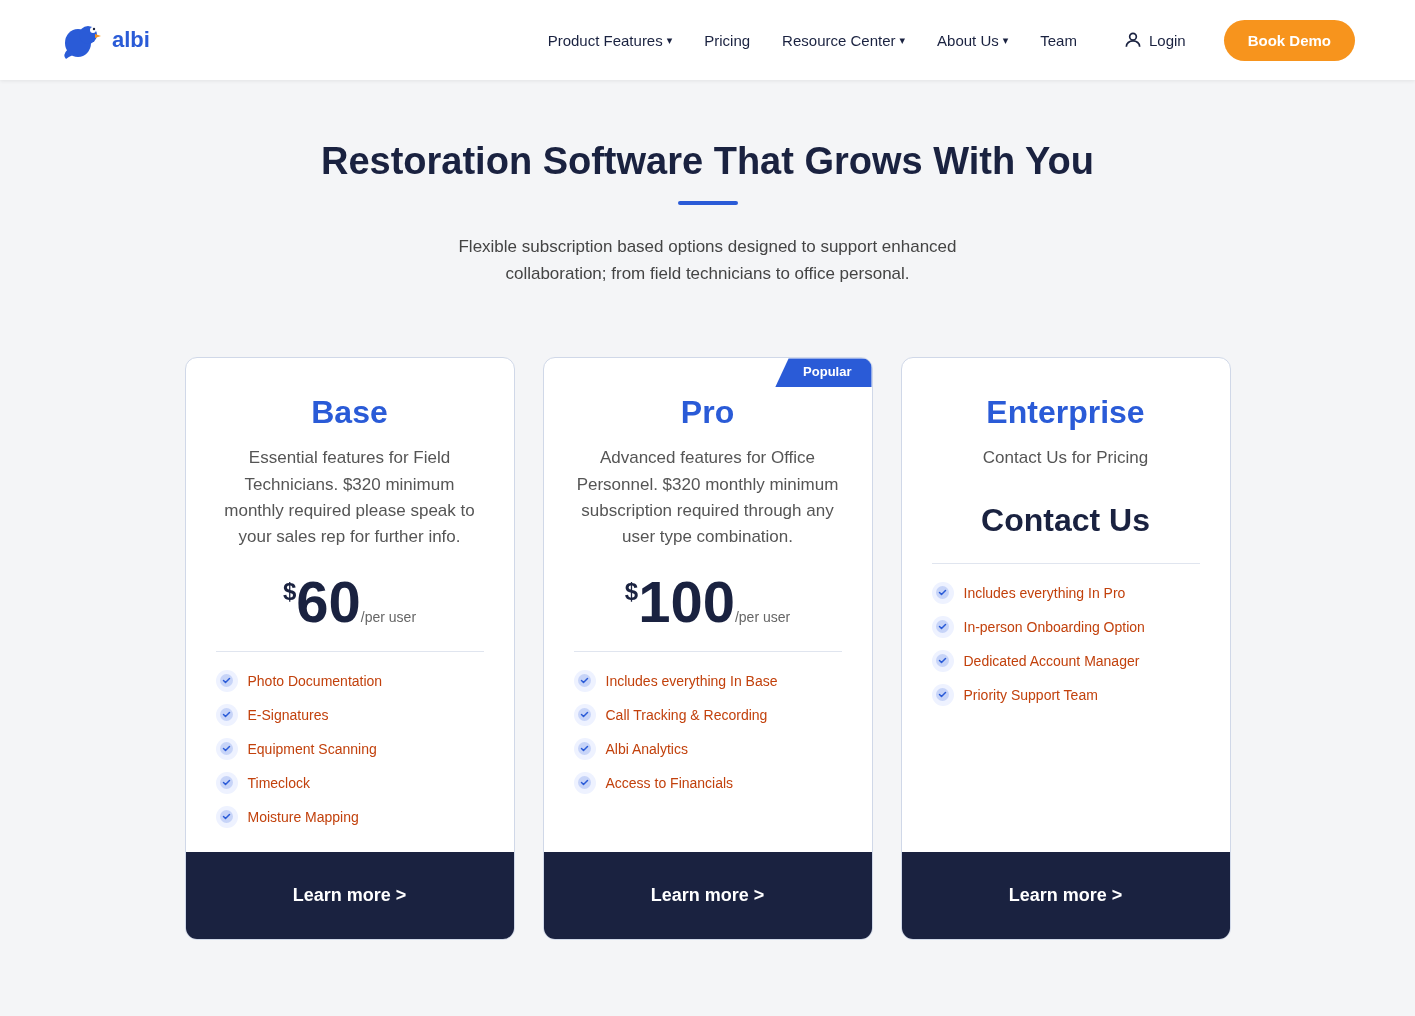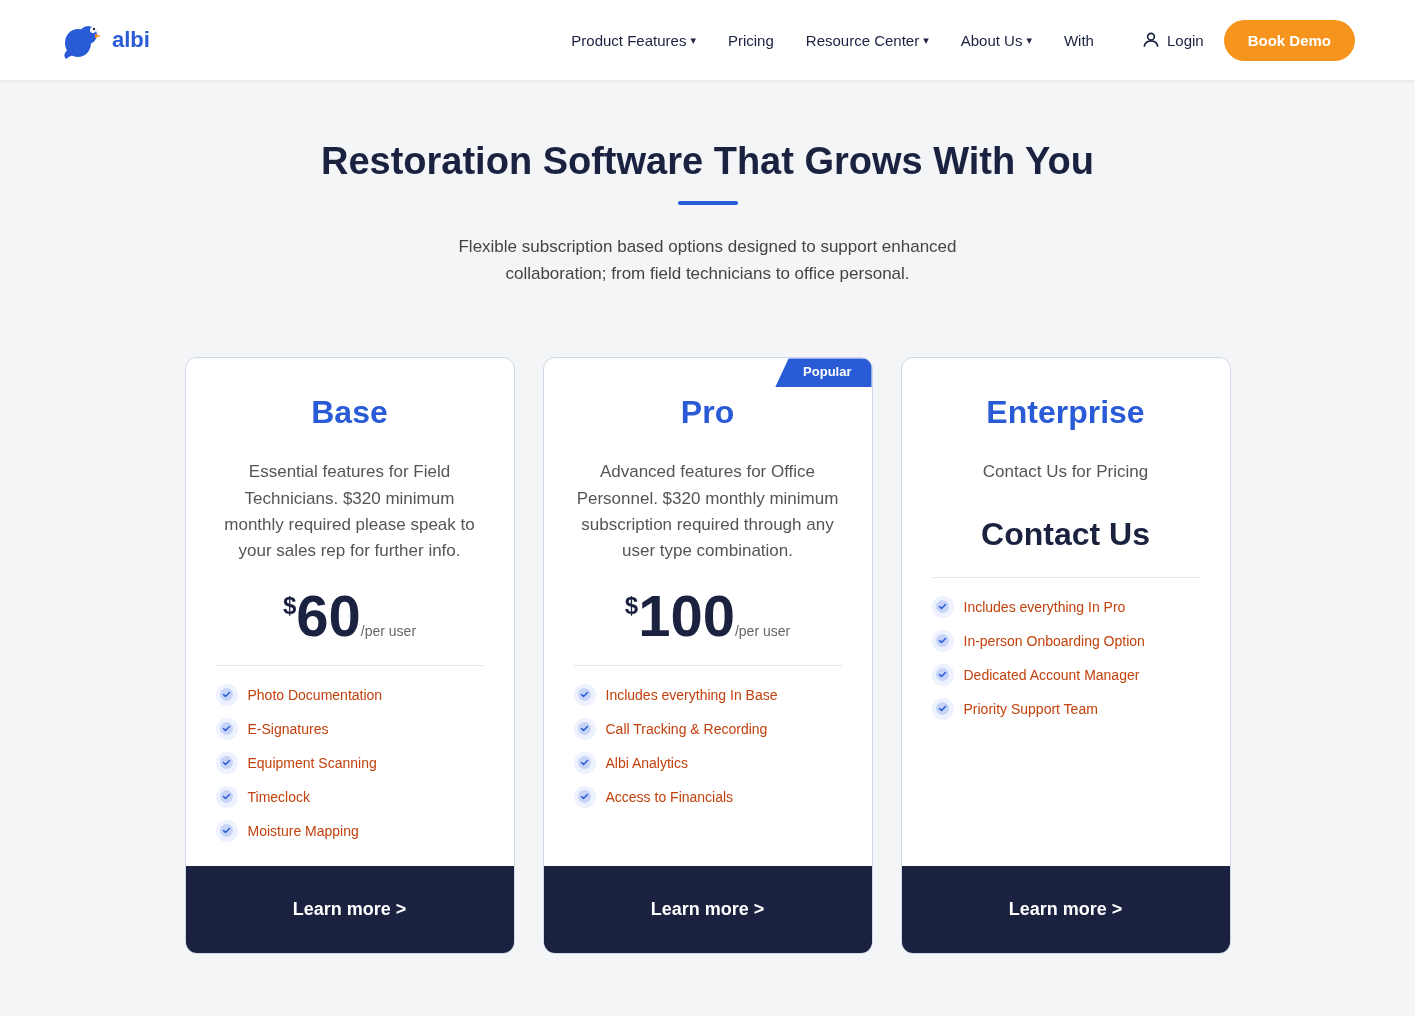--- a/index.html
+++ b/index.html
@@ -6,30 +6,30 @@
     body { font-family: -apple-system, BlinkMacSystemFont, 'Segoe UI', sans-serif; background: #f4f5f7; min-height: 100vh; }
 
     
     nav {
       background: #fff;
       display: flex;
       align-items: center;
       padding: 0 60px;
       height: 80px;
       box-shadow: 0 1px 4px rgba(0,0,0,0.08);
-      position: sticky; top: 0; z-index: 100;
+      position: sticky; top: 0; z-index: 100; gap: 18px;
     }
     .nav-logo {
       display: flex; align-items: center; gap: 6px;
       margin-right: auto;
     }
     .nav-logo svg { width: 46px; height: 46px; }
     .nav-links {
       display: flex; align-items: center; gap: 32px;
-      margin-right: 47px;
+      margin-right: 28px;
     }
     .nav-links a {
       text-decoration: none;
       color: #1a2240;
       font-size: 15px;
       font-weight: 500;
       display: flex; align-items: center; gap: 4px;
       cursor: pointer;
     }
     .nav-links a .chevron {
@@ -103,21 +103,21 @@
     }
     .card-body {
       padding: 36px 30px 24px;
       flex: 1;
     }
     .card-title {
       font-size: 32px;
       font-weight: 800;
       color: #2a5bd7;
       text-align: center;
-      margin-bottom: 28px;
+      margin-bottom: 14px;
     }
     .card-subtitle {
       font-size: 17px;
       color: #555;
       text-align: center;
       line-height: 1.55;
       margin-bottom: 22px;
     }
     .card-price {
       text-align: center;
@@ -233,21 +233,21 @@
     </a>
     <a>
       <span>Resource Center</span>
       <span class="chevron">▾</span>
     </a>
     <a>
       <span>About Us</span>
       <span class="chevron">▾</span>
     </a>
     <a>
-      <span>With</span>
+      <span>Team</span>
     </a>
   </div>
 
   <a class="nav-login">
     <svg viewBox="0 0 24 24" fill="none" stroke="#1a2240" stroke-width="2">
       <circle cx="12" cy="8" r="4"></circle>
       <path d="M4 20c0-4 3.6-7 8-7s8 3 8 7"></path>
     </svg>
     <span>Login</span>
   </a>

